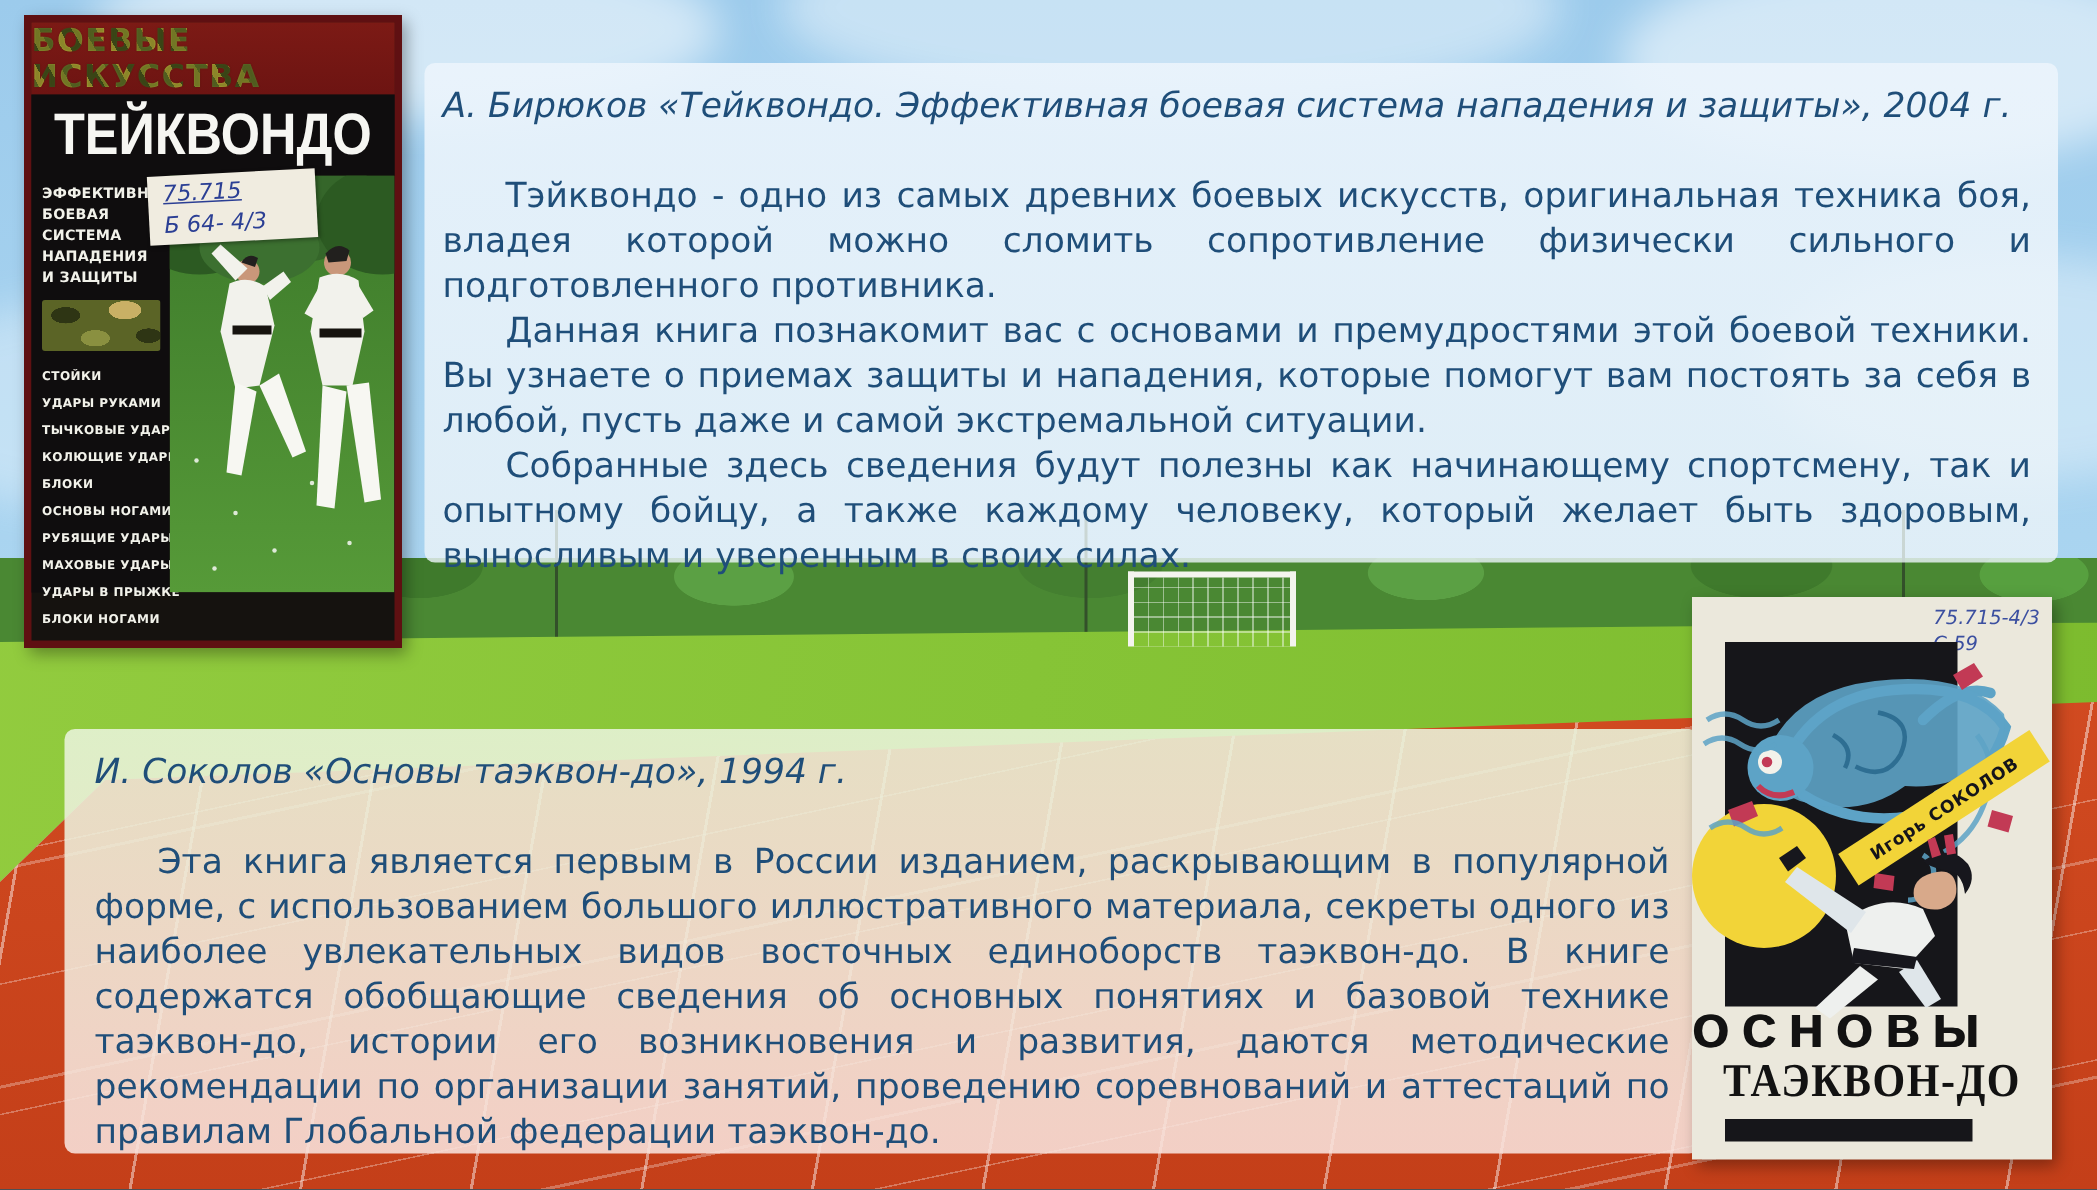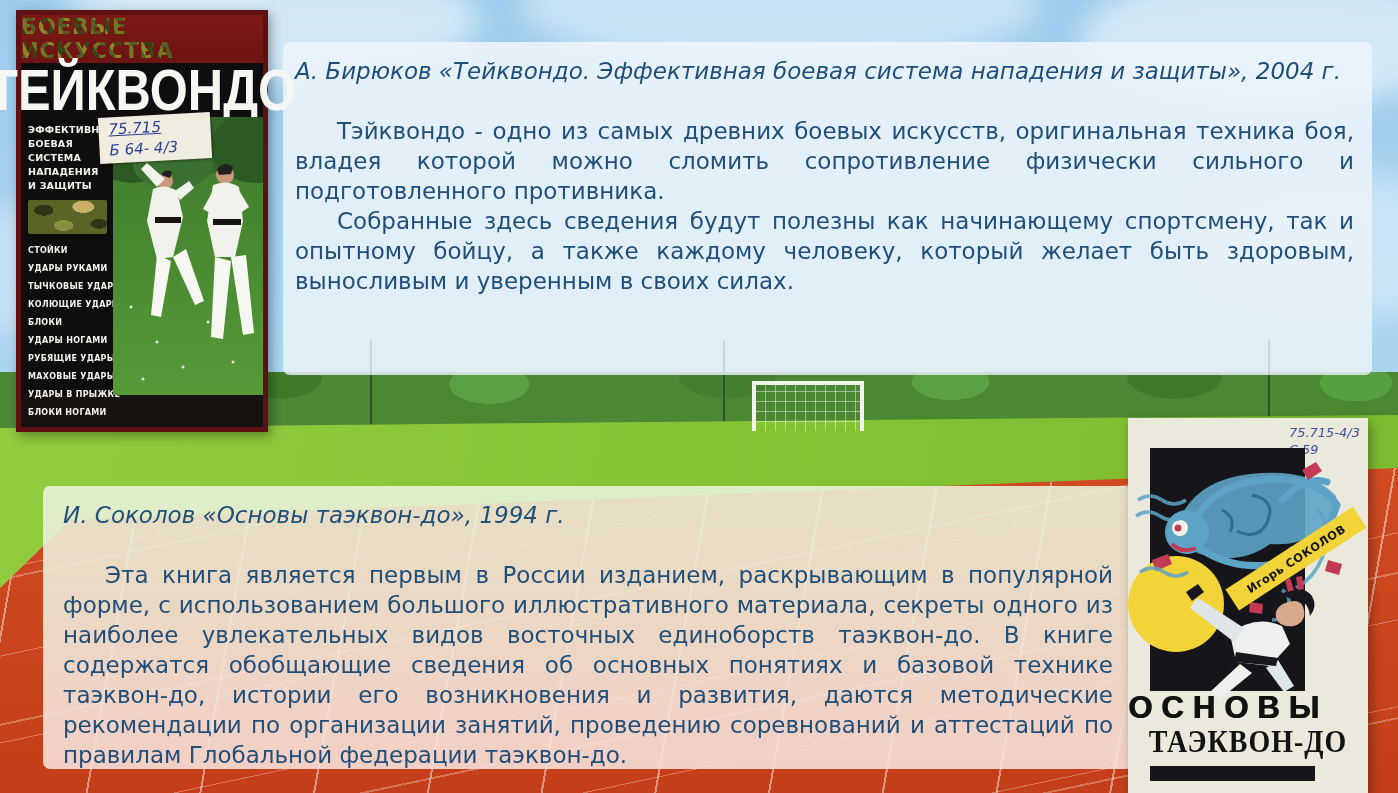--- a/index.html
+++ b/index.html
@@ -51,21 +51,21 @@
   .para{font-size:23px;line-height:30px;margin:0;text-align:justify;text-indent:42px;}
   
   .book1{position:absolute;left:16px;top:10px;width:252px;height:422px;box-sizing:border-box;
          background:#15120f;border:5px solid #5f1012;box-shadow:3px 4px 10px rgba(0,0,0,.35);}
   .b1-series{height:48px;background:linear-gradient(180deg,#7c1a15,#6d1412);display:flex;align-items:center;justify-content:center;
          font-weight:bold;font-size:21px;letter-spacing:1px;
          background-color:#761813;}
   .b1-series span{background:repeating-linear-gradient(60deg,#6b7a2e 0 7px,#cdbd3f 7px 12px,#46521f 12px 19px,#a3a437 19px 26px);
          -webkit-background-clip:text;background-clip:text;color:transparent;text-shadow:0 0 1px rgba(40,50,10,.4);}
   .b1-title{height:54px;background:#0f0d0e;display:flex;align-items:center;justify-content:center;
-         color:#f6f6f2;font-weight:800;font-size:48px;letter-spacing:0;transform-origin:center;
+         color:#f6f6f2;font-weight:800;font-size:33px;letter-spacing:0;transform-origin:center;
          font-family:"Liberation Sans",sans-serif;}
   .b1-title span{display:inline-block;transform:scale(1.02,1.18);}
   .b1-body{display:flex;height:278px;}
   .b1-left{width:92px;background:#0f0d0e;padding:6px 4px 0 7px;box-sizing:border-box;}
   .b1-sub{color:#f2f2ea;font-weight:bold;font-size:9.5px;line-height:14px;letter-spacing:.2px;}
   .b1-camo{height:34px;margin:7px 2px 8px 0;border-radius:2px;background:#5b6426;
          background-image:
            radial-gradient(16px 9px at 20% 30%,#2e3514 60%,transparent 61%),
            radial-gradient(18px 10px at 70% 20%,#c9b065 60%,transparent 61%),
            radial-gradient(16px 9px at 45% 75%,#8a9040 60%,transparent 61%),
@@ -75,21 +75,21 @@
   .b1-photo{flex:1;position:relative;overflow:hidden;}
   .b1-photo svg{display:block;}
   .b1-author{height:27px;background:#9c2015;display:flex;align-items:center;padding-left:14px;
          color:#f7f4ee;font-weight:bold;font-size:15px;letter-spacing:1.5px;}
   .b1-sticker{position:absolute;left:78px;top:100px;width:112px;height:46px;background:#f0ece0;
          transform:rotate(-3deg);box-shadow:1px 1px 3px rgba(0,0,0,.4);
          color:#2b3f94;font-style:italic;font-size:15px;line-height:21px;padding:2px 0 0 10px;box-sizing:border-box;}
   .b1-sticker .l1{text-decoration:underline;}
   
   .book2{position:absolute;left:1128px;top:398px;width:240px;height:375px;background:#ebe8dc;
-         box-shadow:3px 4px 10px rgba(0,0,0,.35);margin-top:20px;}
+         box-shadow:3px 4px 10px rgba(0,0,0,.35);}
   .b2-lib{position:absolute;right:8px;top:6px;color:#3b4fa0;font-style:italic;font-size:13px;line-height:17px;text-align:left;}
   .b2-panel{position:absolute;left:22px;top:30px;width:155px;height:243px;background:#16161a;}
   .b2-sun{position:absolute;left:0px;top:138px;width:96px;height:96px;border-radius:50%;background:#f2d438;}
   .b2-tiger{position:absolute;left:4px;top:22px;}
   .b2-ribbon{position:absolute;left:92px;top:128px;width:152px;height:25px;background:#f2d438;
          transform:rotate(-33deg);display:flex;align-items:center;justify-content:center;
          font-weight:bold;font-size:11.5px;color:#14141a;letter-spacing:.5px;}
   .b2-kicker{position:absolute;left:42px;top:146px;}
   .b2-title1{position:absolute;left:0;top:272px;width:100%;text-align:left;color:#121212;
          font-weight:800;font-size:31px;letter-spacing:9px;font-family:"Liberation Sans",sans-serif;
@@ -113,20 +113,21 @@
   <div class="pole p1"></div>
   <div class="pole p2"></div>
   <div class="pole p3"></div>
   <div class="field"></div>
   <div class="goal"></div>
   <div class="track"></div>
 
   <section class="panel panel-top">
     <p class="heading">А. Бирюков «Тейквондо. Эффективная боевая система нападения и защиты», 2004 г.</p>
     <p class="para">Тэйквондо - одно из самых древних боевых искусств, оригинальная техника боя, владея которой можно сломить сопротивление физически сильного и подготовленного противника.</p>
+    <p class="para">Данная книга познакомит вас с основами и премудростями этой боевой техники. Вы узнаете о приемах защиты и нападения, которые помогут вам постоять за себя в любой, пусть даже и самой экстремальной ситуации.</p>
     <p class="para">Собранные здесь сведения будут полезны как начинающему спортсмену, так и опытному бойцу, а также каждому человеку, который желает быть здоровым, выносливым и уверенным в своих силах.</p>
   </section>
 
   <section class="panel panel-bottom">
     <p class="heading">И. Соколов «Основы таэквон-до», 1994 г.</p>
     <p class="para">Эта книга является первым в России изданием, раскрывающим в популярной форме, с использованием большого иллюстративного материала, секреты одного из наиболее увлекательных видов восточных единоборств таэквон-до. В книге содержатся обобщающие сведения об основных понятиях и базовой технике таэквон-до, истории его возникновения и развития, даются методические рекомендации по организации занятий, проведению соревнований и аттестаций по правилам Глобальной федерации таэквон-до.</p>
   </section>
 
   <div class="book1">
     <div class="b1-series">
@@ -143,21 +144,21 @@
           <div>НАПАДЕНИЯ</div>
           <div>И ЗАЩИТЫ</div>
         </div>
         <div class="b1-camo"></div>
         <ul class="b1-topics">
           <li>СТОЙКИ</li>
           <li>УДАРЫ РУКАМИ</li>
           <li>ТЫЧКОВЫЕ УДАРЫ</li>
           <li>КОЛЮЩИЕ УДАРЫ</li>
           <li>БЛОКИ</li>
-          <li>УДАРЫ НОГАМИ</li>
+          <li>ОСНОВЫ НОГАМИ</li>
           <li>РУБЯЩИЕ УДАРЫ</li>
           <li>МАХОВЫЕ УДАРЫ</li>
           <li>УДАРЫ В ПРЫЖКЕ</li>
           <li>БЛОКИ НОГАМИ</li>
         </ul>
       </div>
       <div class="b1-photo">
         <svg width="150" height="278" viewBox="0 0 150 278" xmlns="http://www.w3.org/2000/svg">
           <defs>
             <linearGradient id="grass" x1="0" y1="0" x2="0" y2="1">

